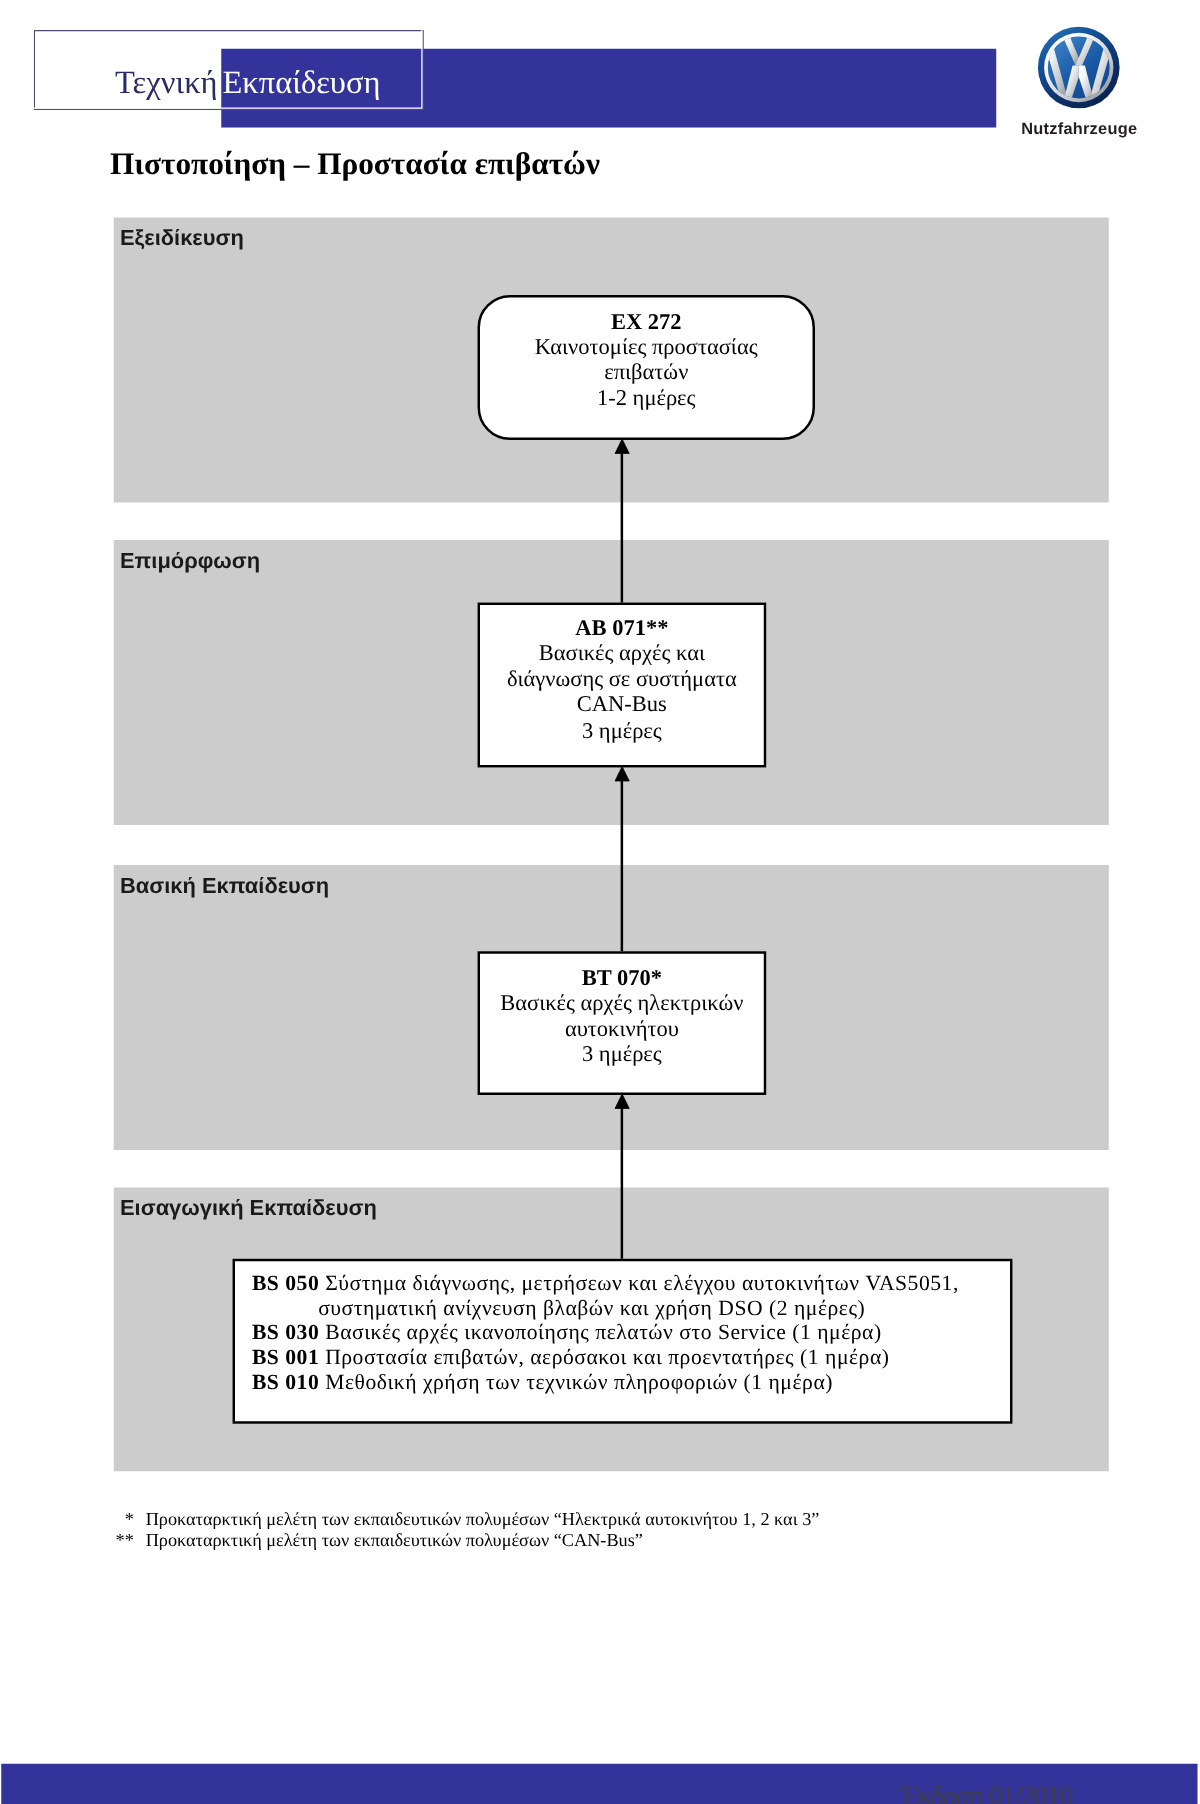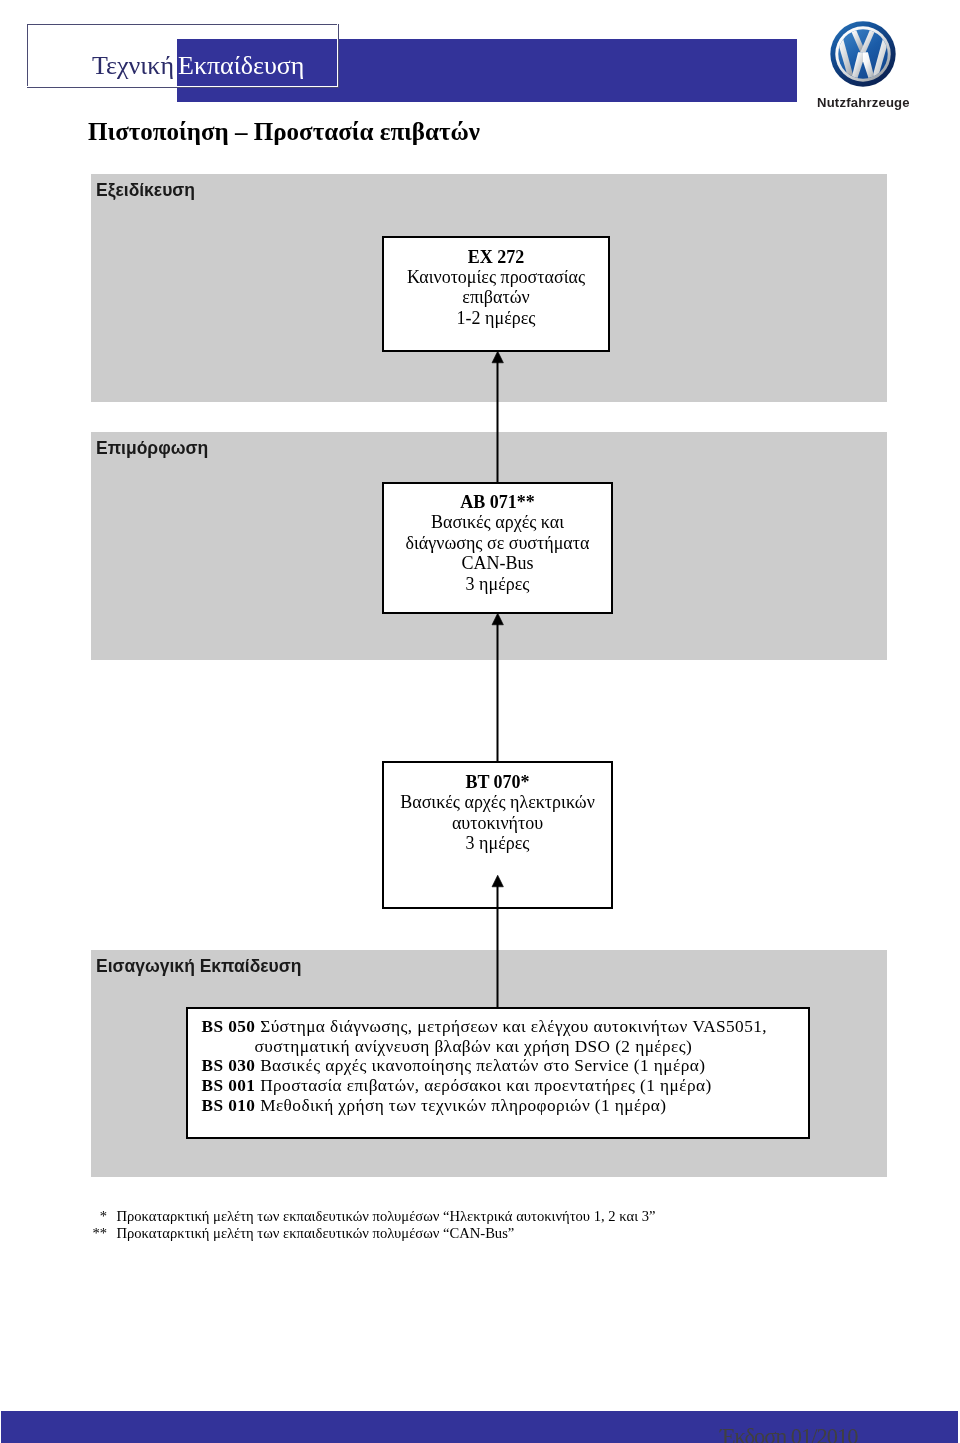--- a/index.html
+++ b/index.html
@@ -42,23 +42,23 @@
          font-size:17.3px;line-height:19.7px;color:#000;letter-spacing:0.42px;}
   .bsrow{white-space:nowrap;}
   .bsrow .code{font-weight:bold;}
   .bscont{white-space:nowrap;padding-left:53px;}
 
   #band0{top:160px;height:228px;}
   #band1{top:418px;height:228px;}
   #band2{top:678px;height:228px;}
   #band3{top:936px;height:227px;}
 
-  #boxEX{left:382px;top:222px;width:228px;height:116px;padding-top:8.6px;}
+  #boxEX{left:382px;top:222px;width:270px;height:116px;padding-top:8.6px;border-radius:26px;}
   #boxAB{left:382px;top:468px;width:231px;height:132px;padding-top:8px;}
-  #boxBT{left:382px;top:747px;width:231px;height:148px;padding-top:9px;}
+  #boxBT{left:382px;top:747px;width:231px;height:115px;padding-top:9px;}
   #boxBS{left:186px;top:993px;width:624px;height:132px;padding:8px 0 0 13.5px;}
 
   svg.arrows{position:absolute;left:0;top:0;width:960px;height:1443px;}
 
   
   .notes{position:absolute;left:90px;top:1194px;font-size:14.6px;line-height:16.5px;color:#000;}
   .note{white-space:nowrap;}
   .note .mk{display:inline-block;width:17px;text-align:right;}
   .note .tx{padding-left:9.5px;}
 
@@ -118,20 +118,23 @@
   <div class="vw-cap">Nutzfahrzeuge</div>
 
   <div class="title">Πιστοποίηση – Προστασία επιβατών</div>
 
   <div class="band" id="band0">
     <div class="band-label">Εξειδίκευση</div>
   </div>
   <div class="band" id="band1">
     <div class="band-label">Επιμόρφωση</div>
   </div>
+  <div class="band" id="band2">
+    <div class="band-label">Βασική Εκπαίδευση</div>
+  </div>
   <div class="band" id="band3">
     <div class="band-label">Εισαγωγική Εκπαίδευση</div>
   </div>
 
   <div class="nbox" id="boxEX">
     <div class="code">EX 272</div>
     <div>Καινοτομίες προστασίας</div>
     <div>επιβατών</div>
     <div>1-2 ημέρες</div>
   </div>

